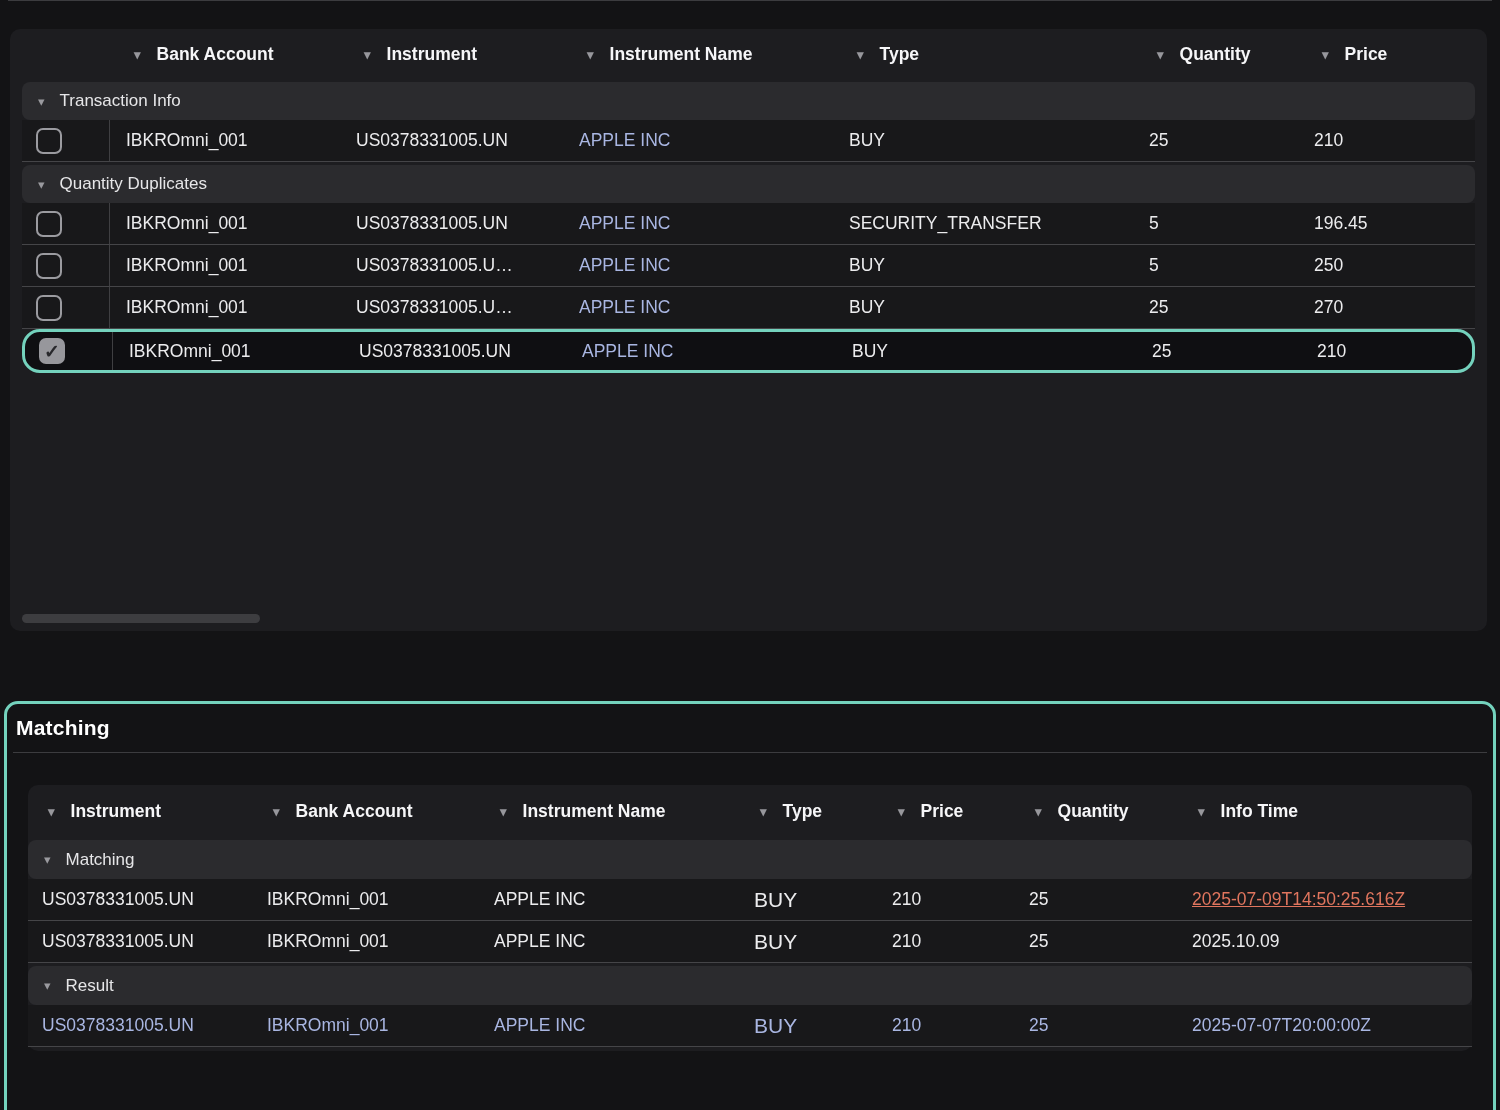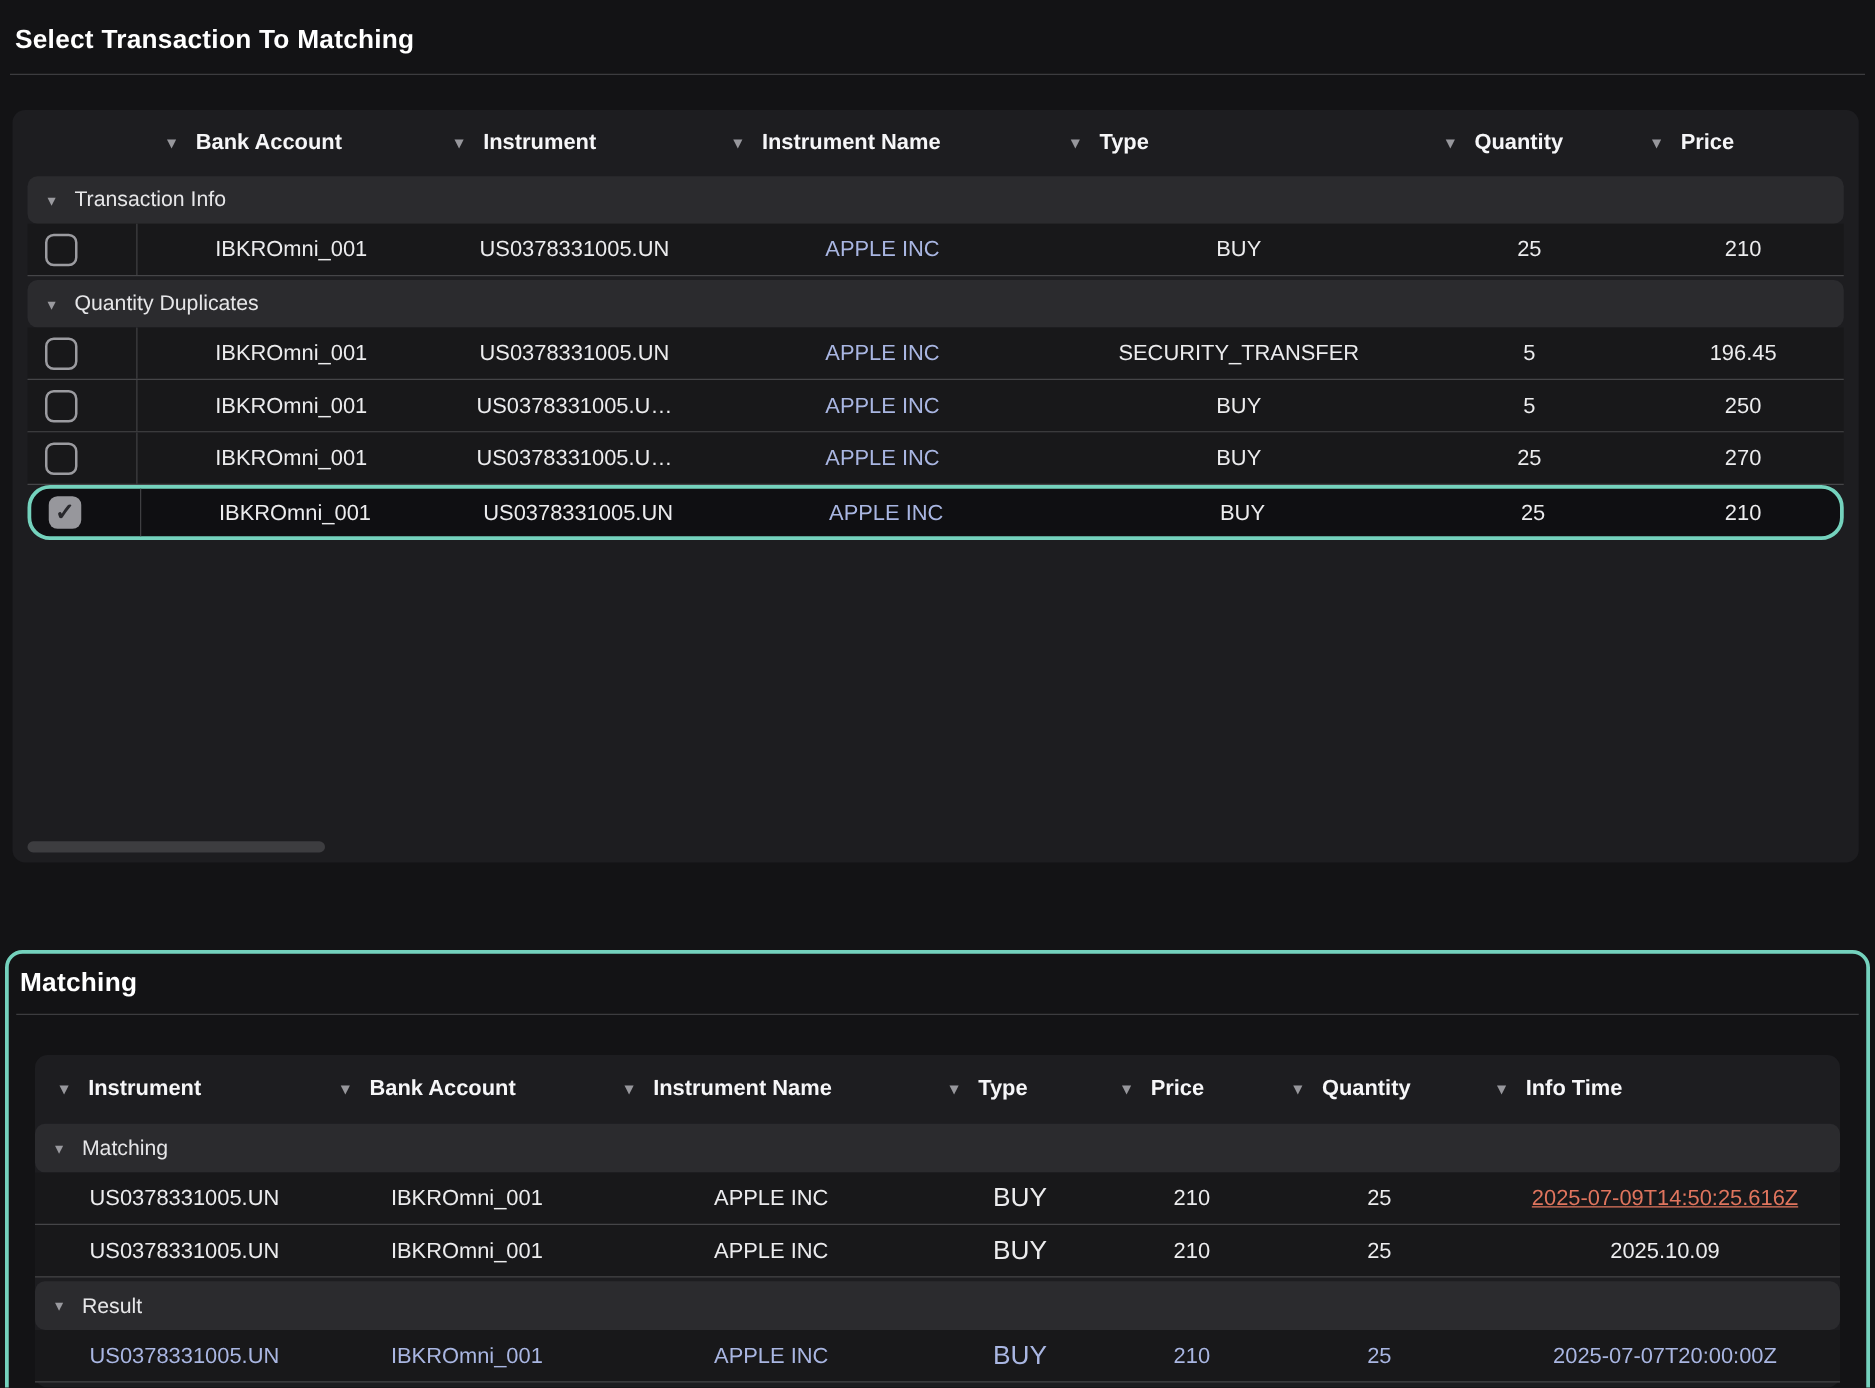--- a/index.html
+++ b/index.html
@@ -46,21 +46,21 @@
     display:flex; align-items:center; gap:15px;
     height:38px; background:#2b2b2e; border-radius:8px;
     padding-left:16px; font-size:17px; color:#e6e6e8;
     margin-top:3px; cursor:pointer;
   }
   .group-row .tri{ font-size:13px; color:#9a9a9f; line-height:1; }
 
   .row{
     height:41px; background:#18181a;
     border-bottom:1px solid #454548;
-    font-size:17.5px; color:#ececee;text-align:center;
+    font-size:17.5px; color:#ececee;
   }
   .row.selected{
     height:44px; background:#0f0f12;
     border:3px solid var(--accent); border-radius:18px;
     box-sizing:border-box;
   }
   .cell{ padding-left:16px; white-space:nowrap; overflow:hidden; }
   .cell.check{
     height:100%; display:flex; align-items:center;
     border-right:1px solid #3f3f42; box-sizing:border-box; padding-left:14px;
@@ -95,21 +95,20 @@
   }
   .match-box .section-title{ padding:12px 0 12px 9px; }
   .match-box .divider{ margin:0 6px; }
   .panel.bot{ margin:32px 21px 0 21px; padding-bottom:4px; }
   .panel.bot .group-row{ border-radius:8px; height:39px; }
 </style>
 </head>
 <body>
 
 <div>
-  <div class="section-title">Select Transaction To Matching</div>
   <div class="divider"></div>
 
   <div class="panel top">
     <div class="panel-inner">
 
       <div class="grid grid-top thead">
         <div class="th"></div>
         <div class="th">
           <span class="sort-arrow">▾</span>
           <span>Bank Account</span>

